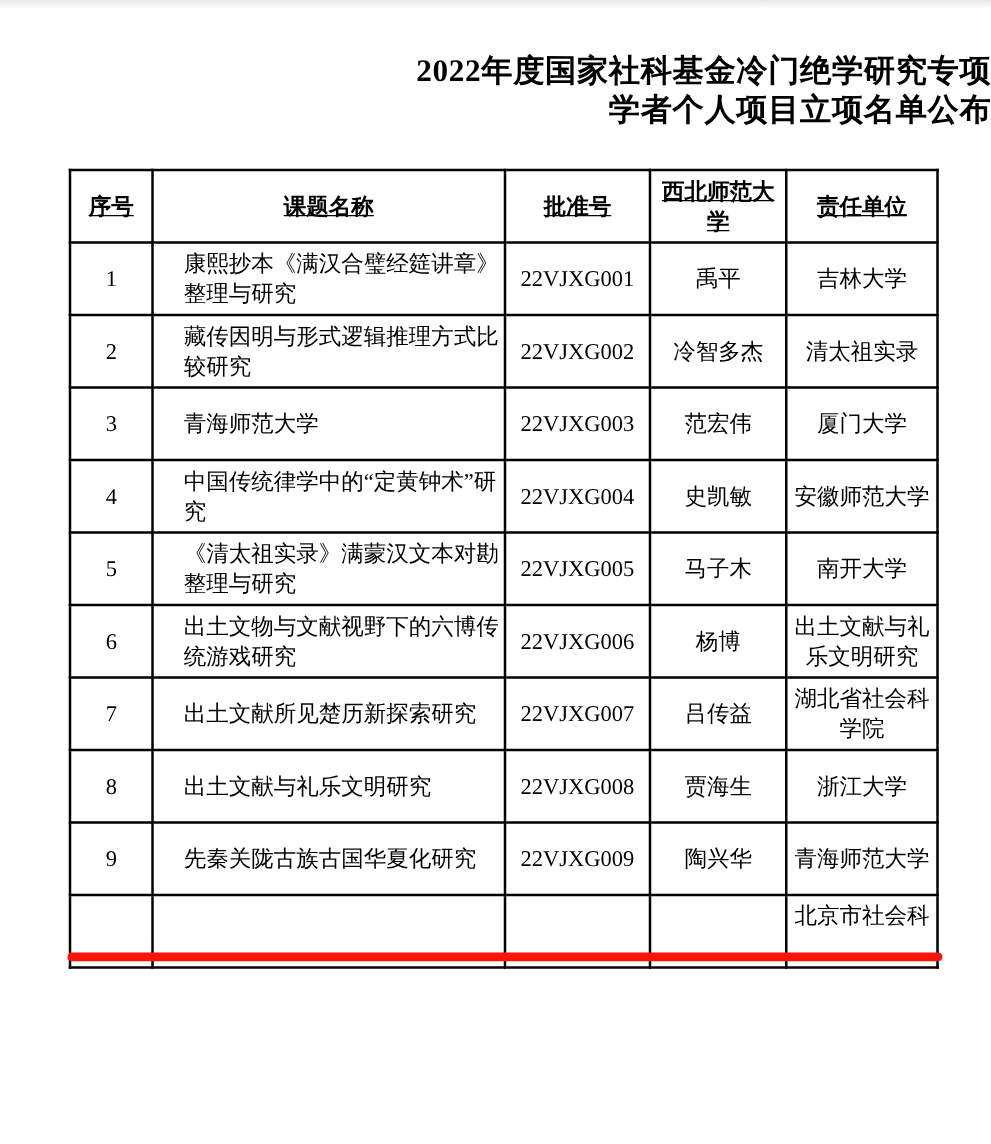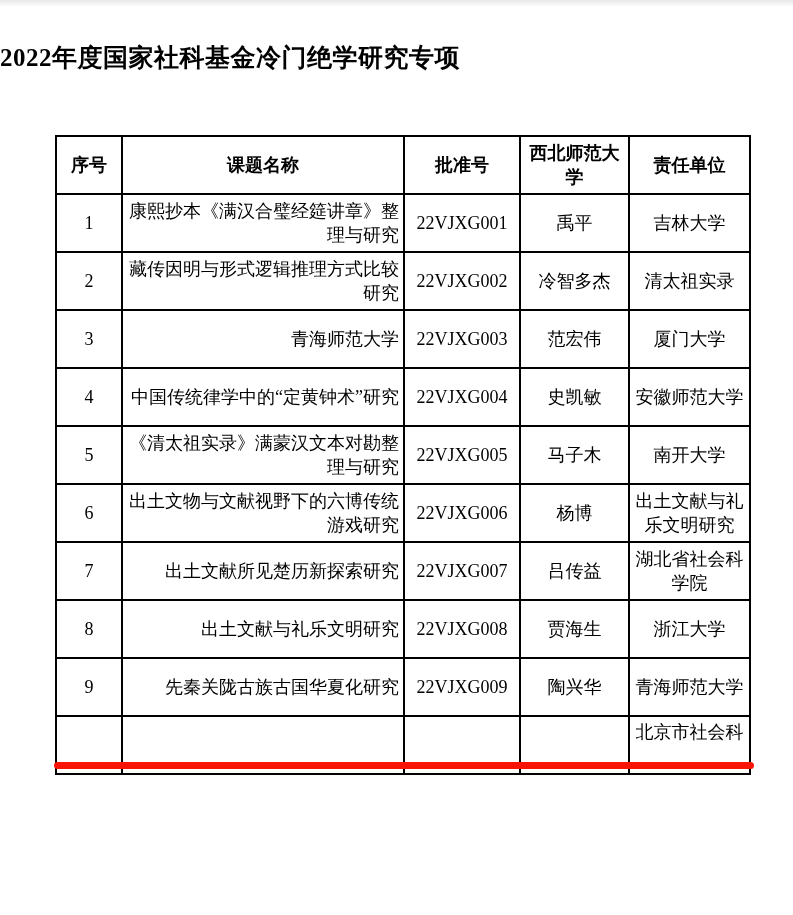--- a/index.html
+++ b/index.html
@@ -12,21 +12,21 @@
     font-family: "Liberation Serif", "DejaVu Serif", serif;
     color: #000000;
   }
   .top-shade {
     position: absolute; top: 0; left: 0; width: 793px; height: 7px;
     background: linear-gradient(#e7e7e7, #ffffff);
   }
   .doc-title {
     position: absolute;
     top: 42px; left: 0; width: 793px;
-    text-align: left;
+    text-align: right;
     font-size: 25px;
     font-weight: bold;
     line-height: 31px;
     letter-spacing: 0.5px;
   }
   table.projects {
     position: absolute;
     left: 55px; top: 135px;
     width: 694px;
     border-collapse: collapse;
@@ -34,26 +34,26 @@
     font-size: 18px;
     line-height: 24px;
   }
   table.projects th, table.projects td {
     border: 2px solid #000000;
     text-align: center;
     vertical-align: middle;
     padding: 4px 3px;
     overflow: hidden;
   }
-  table.projects thead tr { height: 55px; }
+  table.projects thead tr { height: 55px; text-decoration: underline; }
   table.projects thead th { font-weight: bold; font-size: 18px; }
   table.projects tbody tr { height: 58px; }
   table.projects td.c-title {
-    text-align: right;
-    padding-left: 3px;
+    text-align: left;
+    padding-left: 24px;
     padding-right: 4px;
   }
   table.projects tr.partial td {
     vertical-align: top;
     padding-top: 3px;
   }
   .red-underline {
     position: absolute;
     left: 54px; top: 762px;
     width: 700px; height: 7px;
@@ -63,20 +63,21 @@
 </style>
 </head>
 <body>
 
 <div class="canvas">
 
   <div class="top-shade"></div>
 
   <div class="doc-title">
     <div>2022年度国家社科基金冷门绝学研究专项</div>
+    <div>学者个人项目立项名单公布</div>
   </div>
 
   <table class="projects">
     <colgroup>
       <col style="width:66px">
       <col style="width:282px">
       <col style="width:116px">
       <col style="width:109px">
       <col style="width:121px">
     </colgroup>

